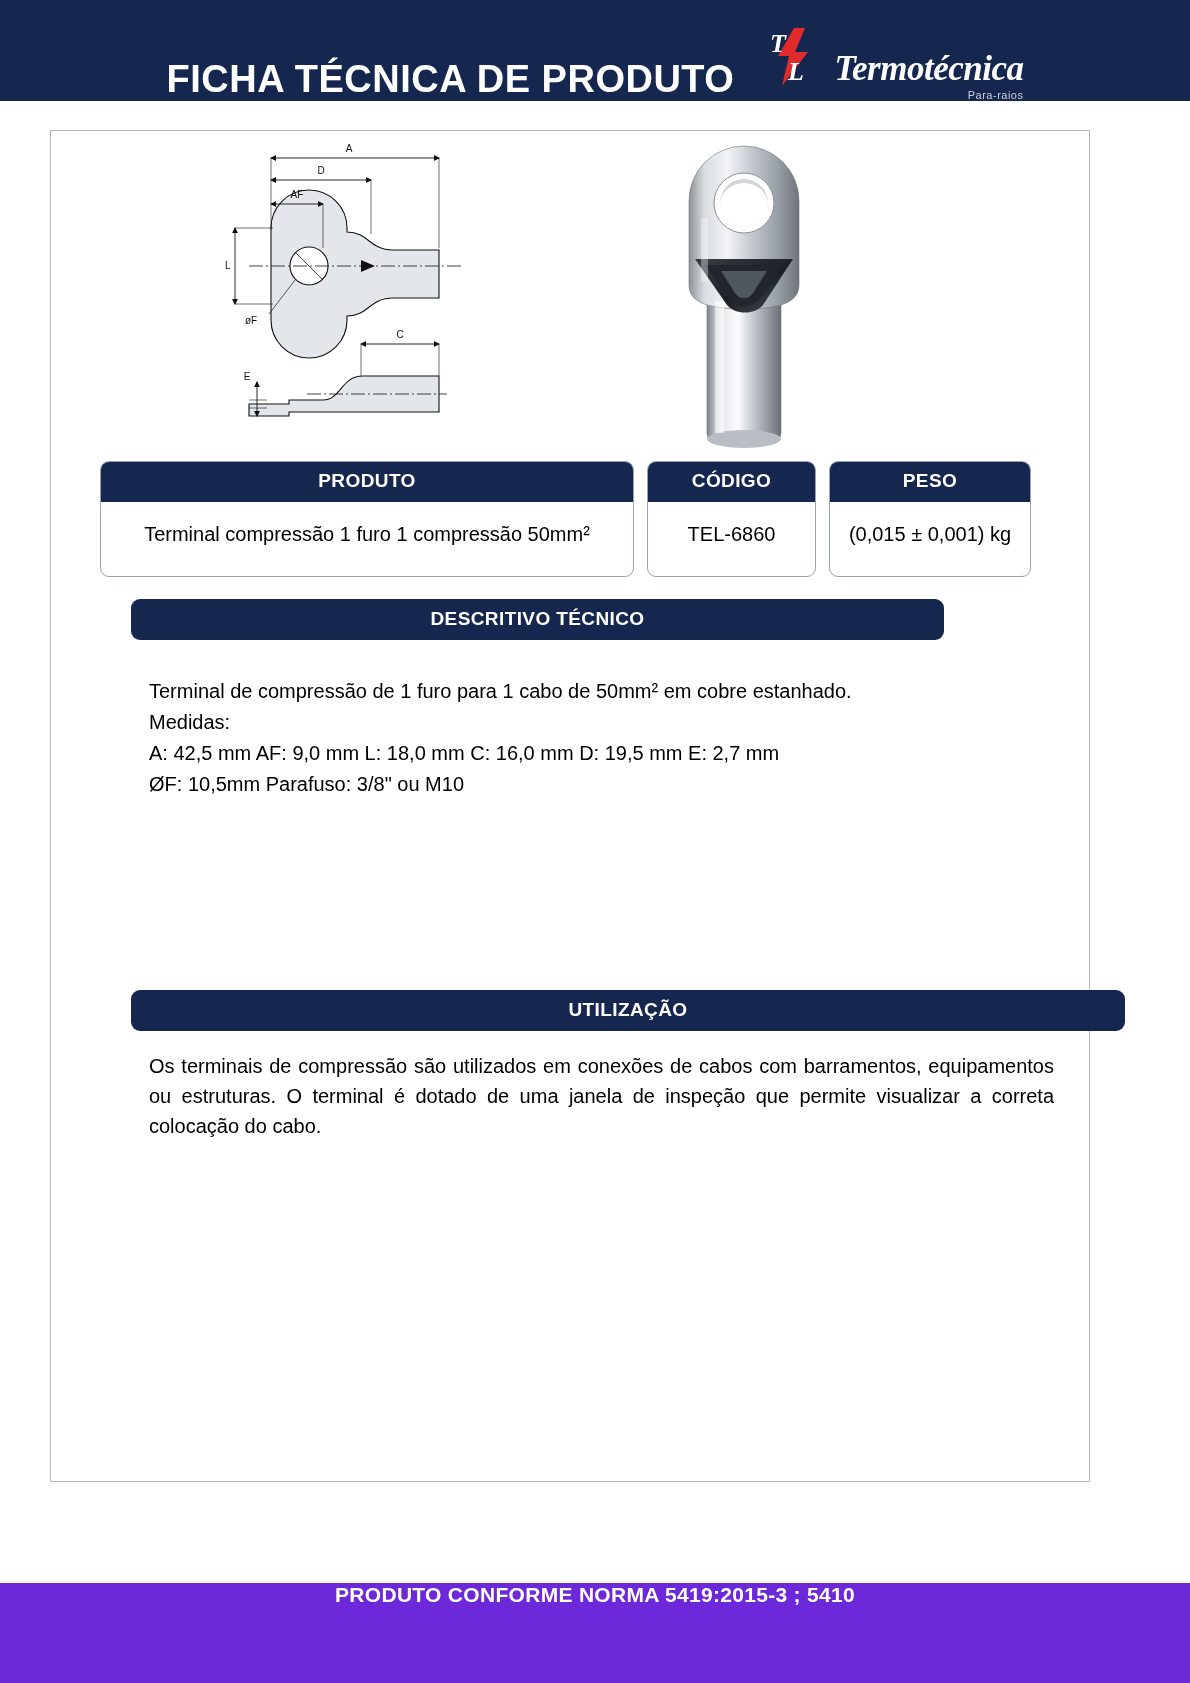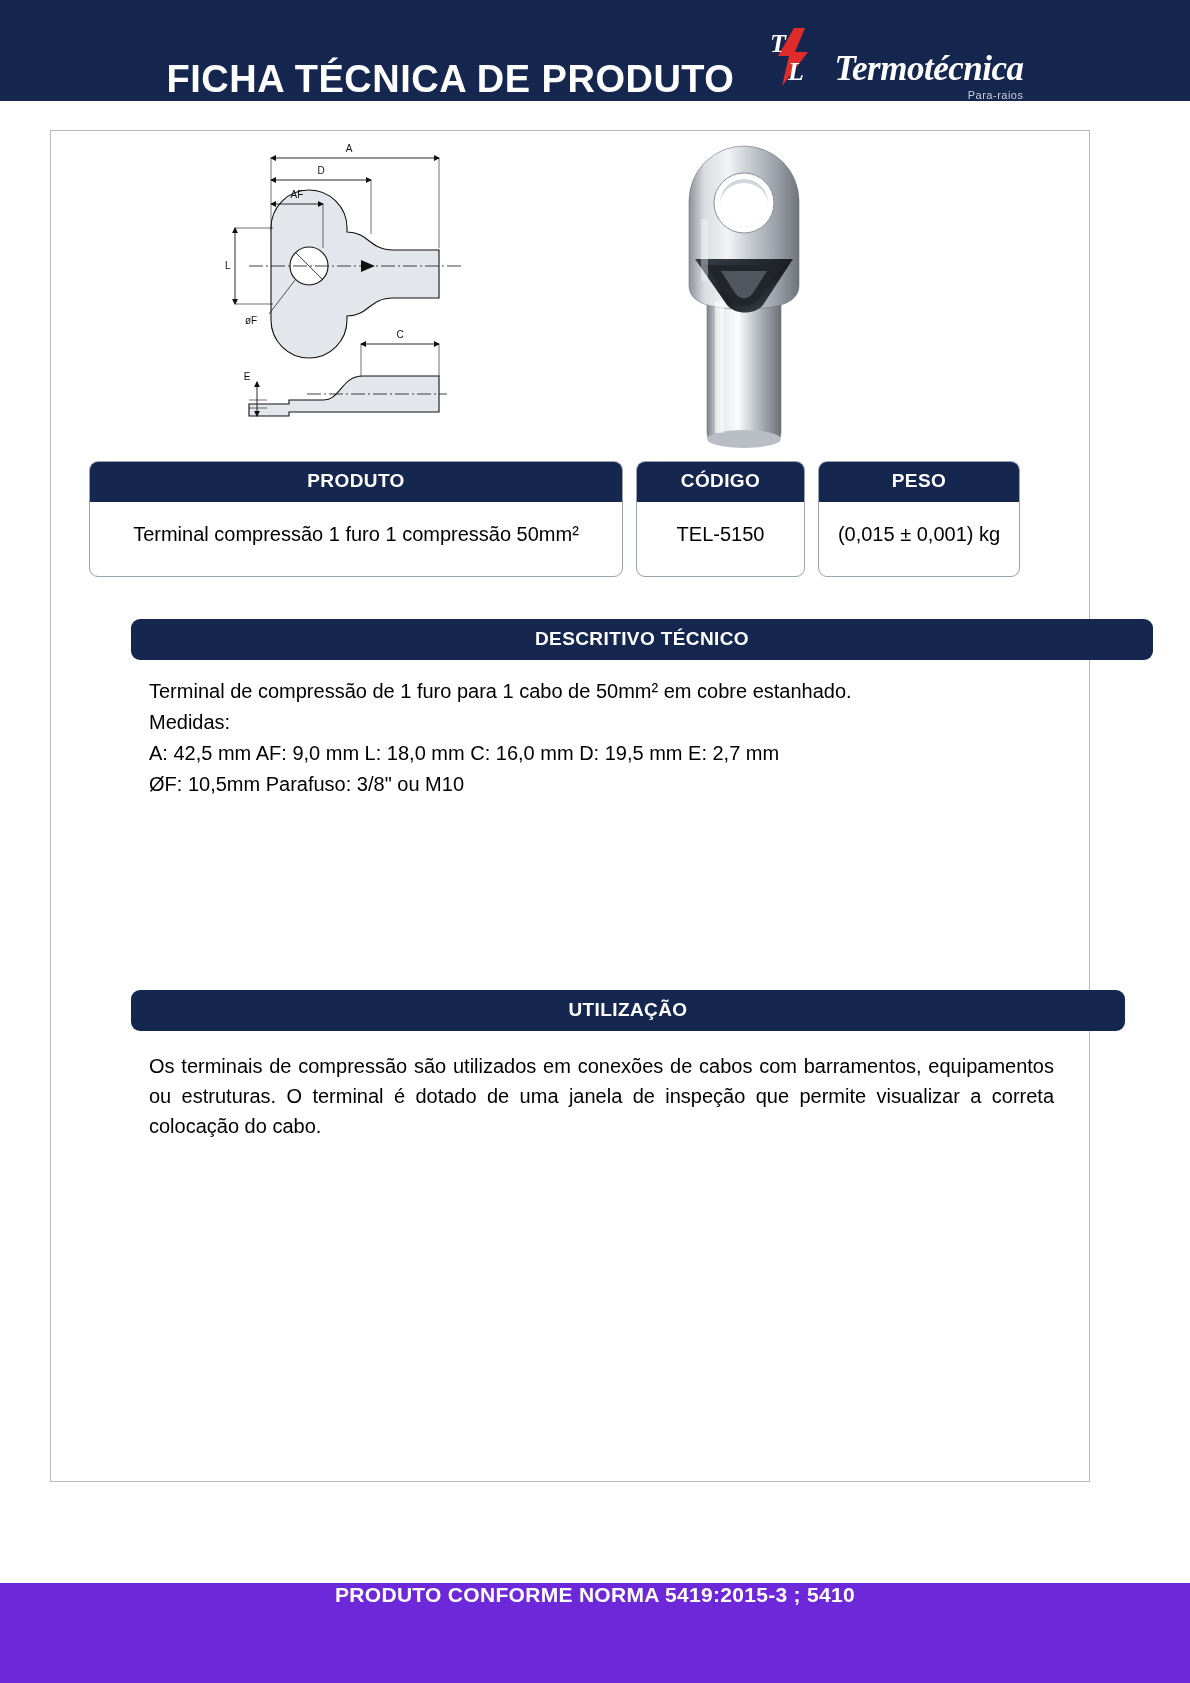--- a/index.html
+++ b/index.html
@@ -124,30 +124,30 @@
   .info-cell .pill {
     border-radius: 8px 8px 0 0;
     margin: -1px;
     border: 0;
   }
   .info-value {
     font-size: 20px;
     text-align: center;
     padding: 22px 8px 30px 8px;
   }
-  .cell-produto { flex: 0 0 532px; }
+  .cell-produto { flex: 0 0 532px; margin-left: 11px; }
   .cell-codigo  { flex: 0 0 167px; }
   .cell-peso    { flex: 0 0 200px; }
 
   
   .section-desc-pill {
     position: absolute;
     left: 80px;
-    top: 488px;
-    width: 1022px;
+    top: 468px;
+    width: 813px;
   }
   .desc-body {
     position: absolute;
     left: 98px;
     top: 545px;
     width: 900px;
     font-size: 20px;
     line-height: 1.55;
   }
 
@@ -311,21 +311,21 @@
     </div>
   </div>
 
   <div class="info-row">
     <div class="info-cell cell-produto">
       <div class="pill">PRODUTO</div>
       <div class="info-value">Terminal compressão 1 furo 1 compressão 50mm²</div>
     </div>
     <div class="info-cell cell-codigo">
       <div class="pill">CÓDIGO</div>
-      <div class="info-value">TEL-5150</div>
+      <div class="info-value">TEL-6860</div>
     </div>
     <div class="info-cell cell-peso">
       <div class="pill">PESO</div>
       <div class="info-value">(0,015 ± 0,001) kg</div>
     </div>
   </div>
 
   <div class="pill section-desc-pill">DESCRITIVO TÉCNICO</div>
   <div class="desc-body">
     <div>Terminal de compressão de 1 furo para 1 cabo de 50mm² em cobre estanhado.</div>

